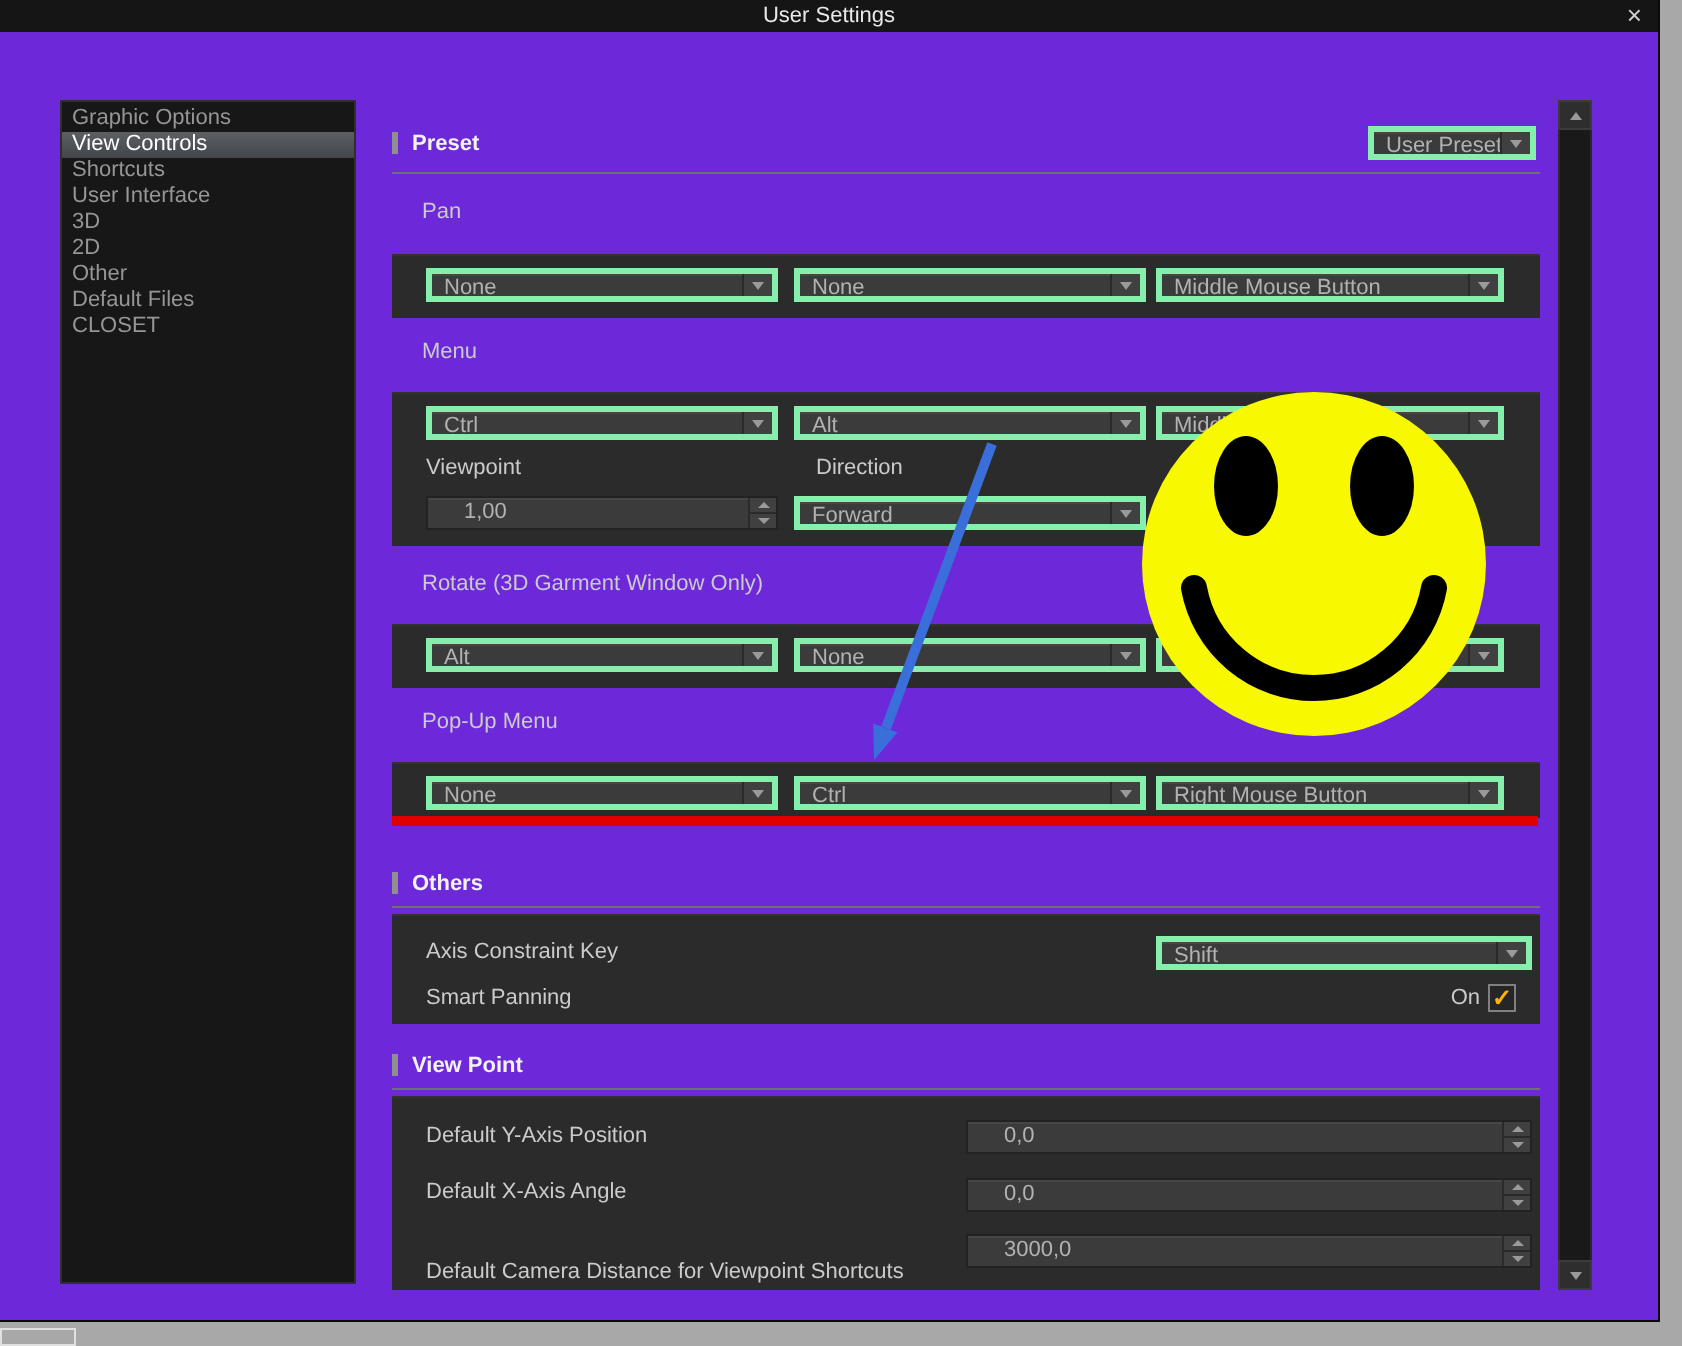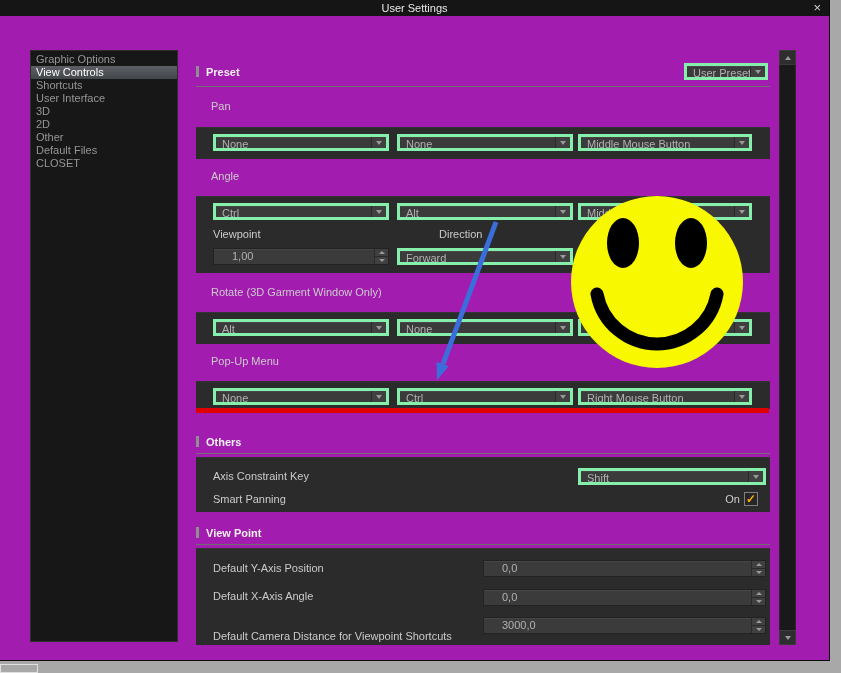--- a/index.html
+++ b/index.html
@@ -6,21 +6,21 @@
   html,body { width:841px; height:673px; }
   body {
     font-family:"Liberation Sans", sans-serif;
     background:#a8a8a8;
     position:relative;
     overflow:hidden;
   }
   .abs { position:absolute; }
   .window {
     position:absolute; left:0; top:0; width:830px; height:661px;
-    background:#a21caf; border-right:1px solid #0a0a0a; border-bottom:1px solid #0a0a0a;
+    background:#6d28d9; border-right:1px solid #0a0a0a; border-bottom:1px solid #0a0a0a;
   }
   .titlebar { position:absolute; left:0; top:0; width:100%; height:16px; background:#151515; }
   .title { display:block; width:100%; text-align:center; color:#e9e9e9; font-size:11px; line-height:16px; }
   .close { position:absolute; right:8px; top:0; color:#cfcfcf; font-size:13px; line-height:15px; cursor:pointer; }
 
   .sidebar {
     position:absolute; left:30px; top:50px; width:148px; height:592px;
     background:#171717; border:1px solid #2e2e2e; padding-top:2px;
   }
   .side-item { height:13px; line-height:13px; font-size:11px; color:#969696; padding-left:5px; white-space:nowrap; cursor:default; }
@@ -107,42 +107,42 @@
         <span class="tri-down"></span>
       </span>
   </div>
   <div class="abs dropdown" style="left:578px;top:134px;width:174px;">
     <span class="dd-text">Middle Mouse Button</span>
     <span class="dd-btn">
         <span class="tri-down"></span>
       </span>
   </div>
 
-  <div class="abs lbl" style="left:211px;top:170px;">Angle</div>
+  <div class="abs lbl" style="left:211px;top:170px;">Menu</div>
   <div class="abs panel" style="left:196px;top:196px;width:574px;height:77px;"></div>
   <div class="abs dropdown" style="left:213px;top:203px;width:176px;">
     <span class="dd-text">Ctrl</span>
     <span class="dd-btn">
         <span class="tri-down"></span>
       </span>
   </div>
   <div class="abs dropdown" style="left:397px;top:203px;width:176px;">
     <span class="dd-text">Alt</span>
     <span class="dd-btn">
         <span class="tri-down"></span>
       </span>
   </div>
   <div class="abs dropdown" style="left:578px;top:203px;width:174px;">
     <span class="dd-text">Middle Mouse Button</span>
     <span class="dd-btn">
         <span class="tri-down"></span>
       </span>
   </div>
   <div class="abs lbl" style="left:213px;top:228px;">Viewpoint</div>
-  <div class="abs lbl" style="left:415px;top:228px;padding-left:24px;">Direction</div>
+  <div class="abs lbl" style="left:384px;top:228px;padding-left:24px;">Direction</div>
   <div class="abs spinner" style="left:213px;top:248px;width:176px;">
     <span class="sp-text">1,00</span>
     <span class="sp-btns">
       <span class="sp-up">
           <span class="tri-up-s"></span>
         </span>
       <span class="sp-down">
           <span class="tri-down-s"></span>
         </span>
     </span>

